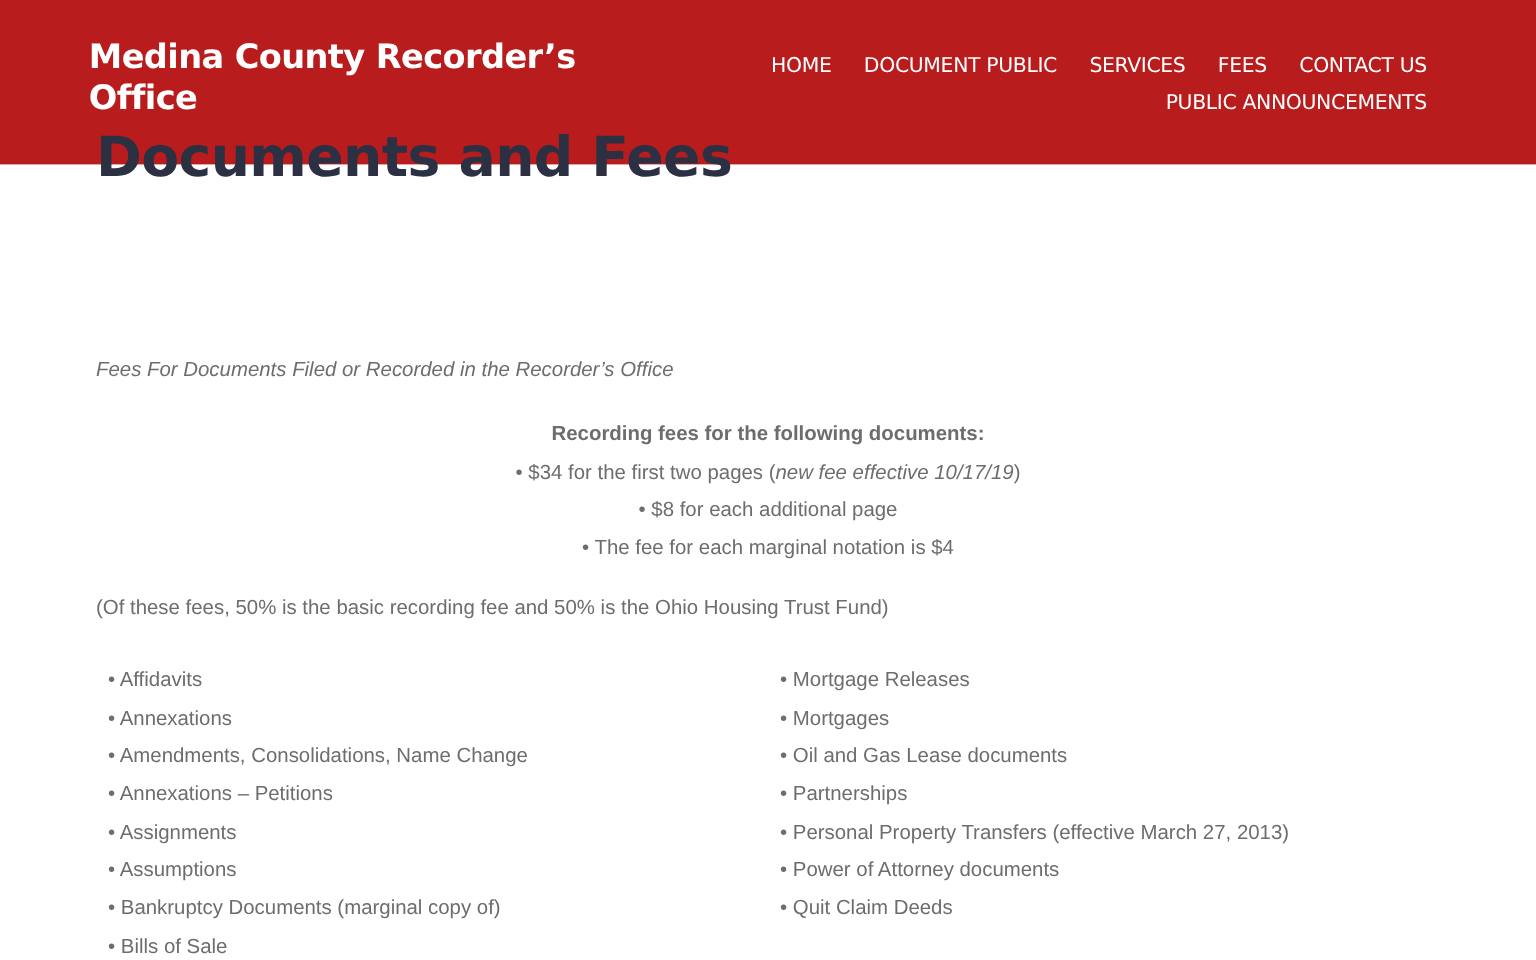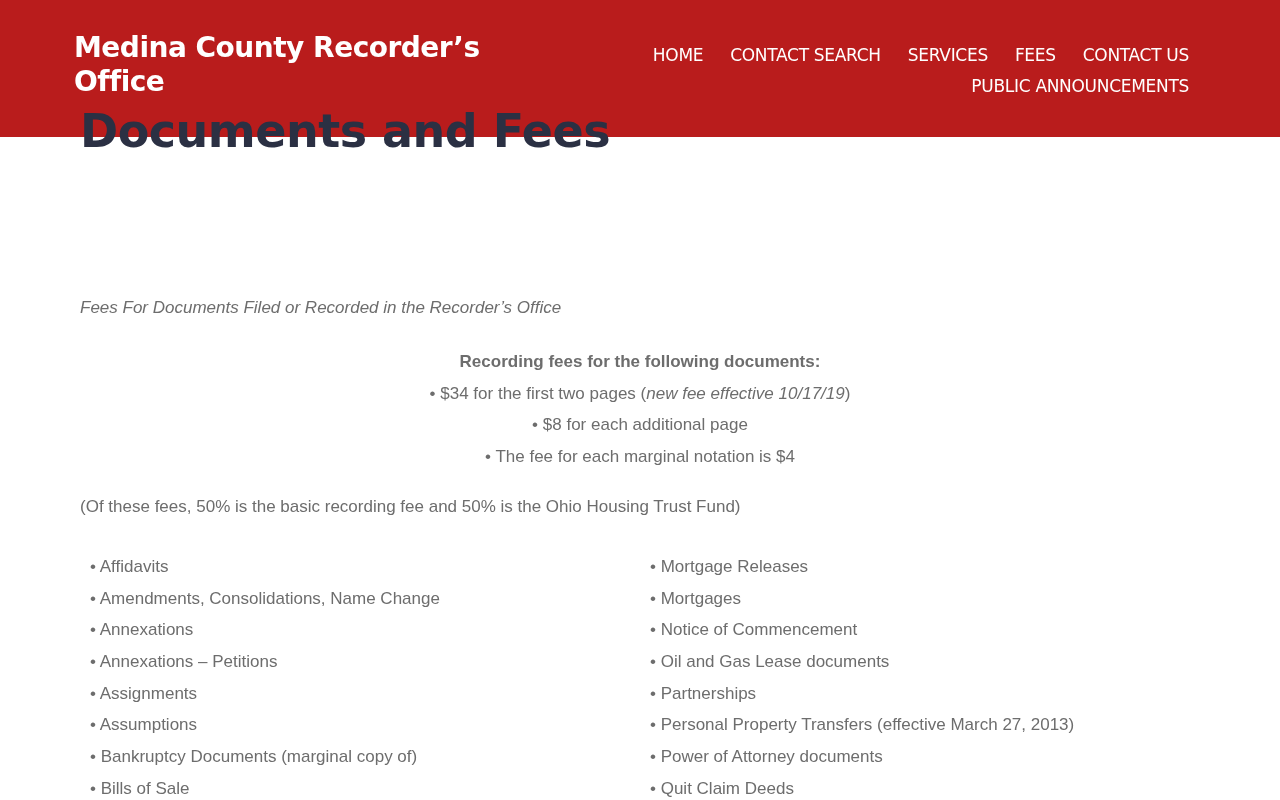--- a/index.html
+++ b/index.html
@@ -66,54 +66,53 @@
   .col { width: 560px; padding-left: 10px; box-sizing: border-box; }
   .col ul { list-style: none; margin: 0; padding: 0; }
   .col li { line-height: 31.7px; white-space: nowrap; }
 </style>
 </head>
 <body>
 
 <header class="header">
   <a class="site-title">Medina County Recorder’s Office</a>
   <nav class="nav">
-    <a>HOME</a><a>CONTACT SEARCH</a><a>SERVICES</a><a>FEES</a><a>CONTACT US</a><br><a>PUBLIC ANNOUNCEMENTS</a>
+    <a>HOME</a><a>DOCUMENT PUBLIC</a><a>SERVICES</a><a>FEES</a><a>CONTACT US</a><br><a>PUBLIC ANNOUNCEMENTS</a>
   </nav>
 </header>
 
 <h1 class="page-title">Documents and Fees</h1>
 
 <div class="content">
   <p class="subtitle">Fees For Documents Filed or Recorded in the Recorder’s Office</p>
   <div class="fees-block">
     <div class="bold">Recording fees for the following documents:</div>
     <div><span>• $34 for the first two pages (</span><em>new fee effective 10/17/19</em><span>)</span></div>
     <div>• $8 for each additional page</div>
     <div>• The fee for each marginal notation is $4</div>
   </div>
   <p class="note">(Of these fees, 50% is the basic recording fee and 50% is the Ohio Housing Trust Fund)</p>
   <div class="cols">
     <div class="col">
       <ul>
         <li>• Affidavits</li>
+        <li>• Annexations</li>
         <li>• Amendments, Consolidations, Name Change</li>
-        <li>• Annexations</li>
         <li>• Annexations – Petitions</li>
         <li>• Assignments</li>
         <li>• Assumptions</li>
         <li>• Bankruptcy Documents (marginal copy of)</li>
         <li>• Bills of Sale</li>
         <li>• Deeds</li>
       </ul>
     </div>
     <div class="col">
       <ul>
         <li>• Mortgage Releases</li>
         <li>• Mortgages</li>
-        <li>• Notice of Commencement</li>
         <li>• Oil and Gas Lease documents</li>
         <li>• Partnerships</li>
         <li>• Personal Property Transfers (effective March 27, 2013)</li>
         <li>• Power of Attorney documents</li>
         <li>• Quit Claim Deeds</li>
       </ul>
     </div>
   </div>
 </div>
 

